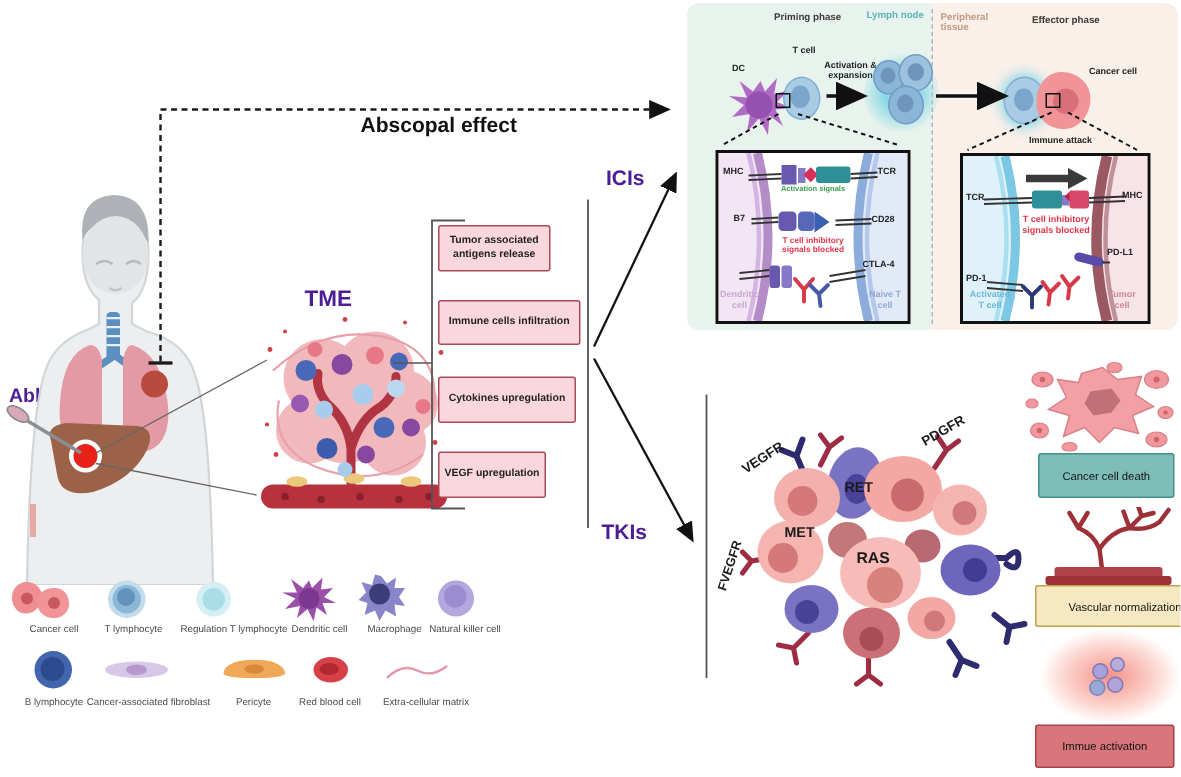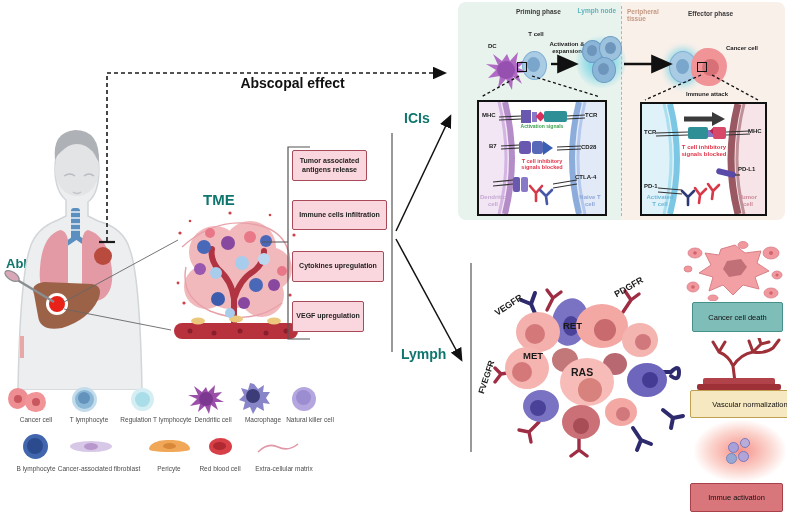--- a/index.html
+++ b/index.html
@@ -3,21 +3,21 @@
 <meta charset="utf-8">
 <style>
   html,body{margin:0;padding:0;background:#fff;}
   .stage{position:relative;width:787px;height:518px;background:#fff;overflow:hidden;
          font-family:"Liberation Sans",sans-serif;color:#1a1a1a;}
   .abs{position:absolute;}
   .bold{font-weight:bold;}
   .ctr{text-align:center;}
   
   .title-lg{font-size:14px;font-weight:bold;color:#111;}
-  .title-md{font-size:14px;font-weight:bold;color:#0f766e;}
+  .title-md{font-size:14px;font-weight:bold;color:#4c1d95;}
   
   .pinkbox{background:#fad7de;border:1.2px solid #a84a58;border-radius:2px;
            font-size:7px;font-weight:bold;color:#222;display:flex;align-items:center;
            justify-content:center;text-align:center;line-height:1.25;padding:1px 2px;box-sizing:border-box;}
   
   .outbox{border-radius:2px;font-size:7.5px;font-weight:normal;color:#111;display:flex;
           align-items:center;justify-content:center;text-align:center;box-sizing:border-box;}
   .out-teal{background:#7fbdb9;border:1.2px solid #44908a;}
   .out-yellow{background:#f6e8c0;border:1.2px solid #bfa050;}
   .out-red{background:#d9767c;border:1.2px solid #a8404a;text-align:center;}
@@ -154,21 +154,21 @@
       <div class="itxt" style="left:96px;top:62px;">PD-L1</div>
       <div class="itxt ctr" style="left:2px;top:90px;width:32px;color:#6cb8d8;">Activated T cell</div>
       <div class="itxt ctr" style="left:92px;top:90px;width:28px;color:#cc8a98;">Tumor cell</div>
     </div>
   </div>
 
   <div class="abs title-lg ctr" style="left:235px;top:48px;width:115px;margin-top:27px;">Abscopal effect</div>
   <div class="abs title-md" style="left:6px;top:256px;font-size:13px;">Ablation</div>
   <div class="abs title-md" style="left:203px;top:191px;font-size:15px;">TME</div>
   <div class="abs title-md" style="left:404px;top:110px;">ICIs</div>
-  <div class="abs title-md" style="left:401px;top:346px;">Lymph</div>
+  <div class="abs title-md" style="left:401px;top:346px;">TKIs</div>
 
   <svg class="abs" style="left:0px;top:88px;" width="200" height="302" viewBox="0 0 200 302">
     <path d="M30,160 Q36,140 58,132 L66,128 L66,112 Q56,104 55,84 Q54,52 75,48 Q98,46 99,80 Q99,106 88,114 L88,128 L98,133 Q124,140 130,162 Q140,190 142,302 L18,302 Q20,190 30,160 Z" fill="#eceef0" stroke="#d2d6d8" stroke-width="1.5"></path>
     <path d="M55,72 Q52,44 75,42 Q100,42 99,74 Q90,60 75,60 Q60,60 55,72 Z" fill="#aeb2b6"></path>
     <ellipse cx="77" cy="82" rx="22" ry="26" fill="#e2e4e6"></ellipse>
     <path d="M64,88 q6,-4 11,0 M84,88 q5,-4 10,0" stroke="#b8bcc0" stroke-width="1.5" fill="none"></path>
     <path d="M73,104 q4,3 8,0" stroke="#c0c4c8" stroke-width="1.5" fill="none"></path>
 
     <rect x="71" y="120" width="9" height="32" rx="3" fill="#5a8fc0"></rect>
     <path d="M71,124 h9 M71,130 h9 M71,136 h9 M71,142 h9" stroke="#e8eef4" stroke-width="1.5"></path>

